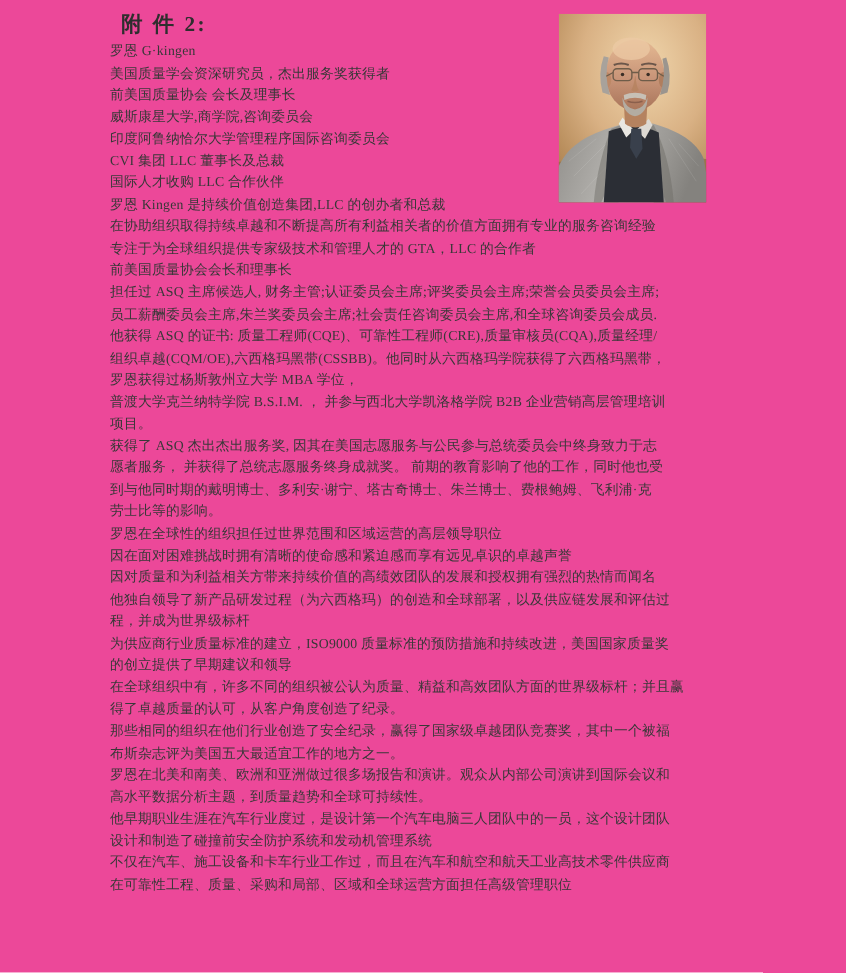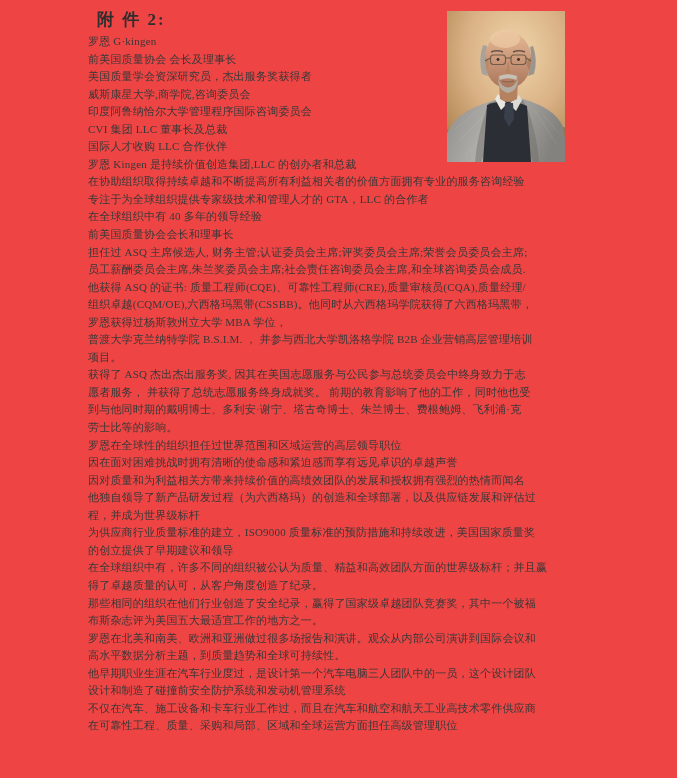--- a/index.html
+++ b/index.html
@@ -4,21 +4,21 @@
 <style>
   html, body {
     margin: 0;
     padding: 0;
     background: #ffffff;
   }
   .page {
     position: relative;
     width: 677px;
     height: 778px;
-    background: #ef4444;
+    background: #ec4899;
     overflow: hidden;
     font-family: "Liberation Serif", "DejaVu Serif", serif;
     color: #383838;
   }
   .doc-title {
     position: absolute;
     left: 97px;
     top: 8px;
     font-size: 17px;
     font-weight: bold;
@@ -49,30 +49,29 @@
 </style>
 </head>
 <body>
 
 <div class="page">
 
   <div class="doc-title">附 件 2:</div>
 
   <div class="doc-lines">
       <div class="line">罗恩 G·kingen</div>
+      <div class="line">美国质量学会资深研究员，杰出服务奖获得者</div>
       <div class="line">前美国质量协会 会长及理事长</div>
-      <div class="line">美国质量学会资深研究员，杰出服务奖获得者</div>
       <div class="line">威斯康星大学,商学院,咨询委员会</div>
       <div class="line">印度阿鲁纳恰尔大学管理程序国际咨询委员会</div>
       <div class="line">CVI 集团 LLC 董事长及总裁</div>
       <div class="line">国际人才收购 LLC 合作伙伴</div>
       <div class="line">罗恩 Kingen 是持续价值创造集团,LLC 的创办者和总裁</div>
       <div class="line">在协助组织取得持续卓越和不断提高所有利益相关者的价值方面拥有专业的服务咨询经验</div>
       <div class="line">专注于为全球组织提供专家级技术和管理人才的 GTA，LLC 的合作者</div>
-      <div class="line">在全球组织中有 40 多年的领导经验</div>
       <div class="line">前美国质量协会会长和理事长</div>
       <div class="line">担任过 ASQ 主席候选人, 财务主管;认证委员会主席;评奖委员会主席;荣誉会员委员会主席;</div>
       <div class="line">员工薪酬委员会主席,朱兰奖委员会主席;社会责任咨询委员会主席,和全球咨询委员会成员.</div>
       <div class="line">他获得 ASQ 的证书: 质量工程师(CQE)、可靠性工程师(CRE),质量审核员(CQA),质量经理/</div>
       <div class="line">组织卓越(CQM/OE),六西格玛黑带(CSSBB)。他同时从六西格玛学院获得了六西格玛黑带，</div>
       <div class="line">罗恩获得过杨斯敦州立大学 MBA 学位，</div>
       <div class="line">普渡大学克兰纳特学院 B.S.I.M. ， 并参与西北大学凯洛格学院 B2B 企业营销高层管理培训</div>
       <div class="line">项目。</div>
       <div class="line">获得了 ASQ 杰出杰出服务奖, 因其在美国志愿服务与公民参与总统委员会中终身致力于志</div>
       <div class="line">愿者服务， 并获得了总统志愿服务终身成就奖。 前期的教育影响了他的工作，同时他也受</div>

